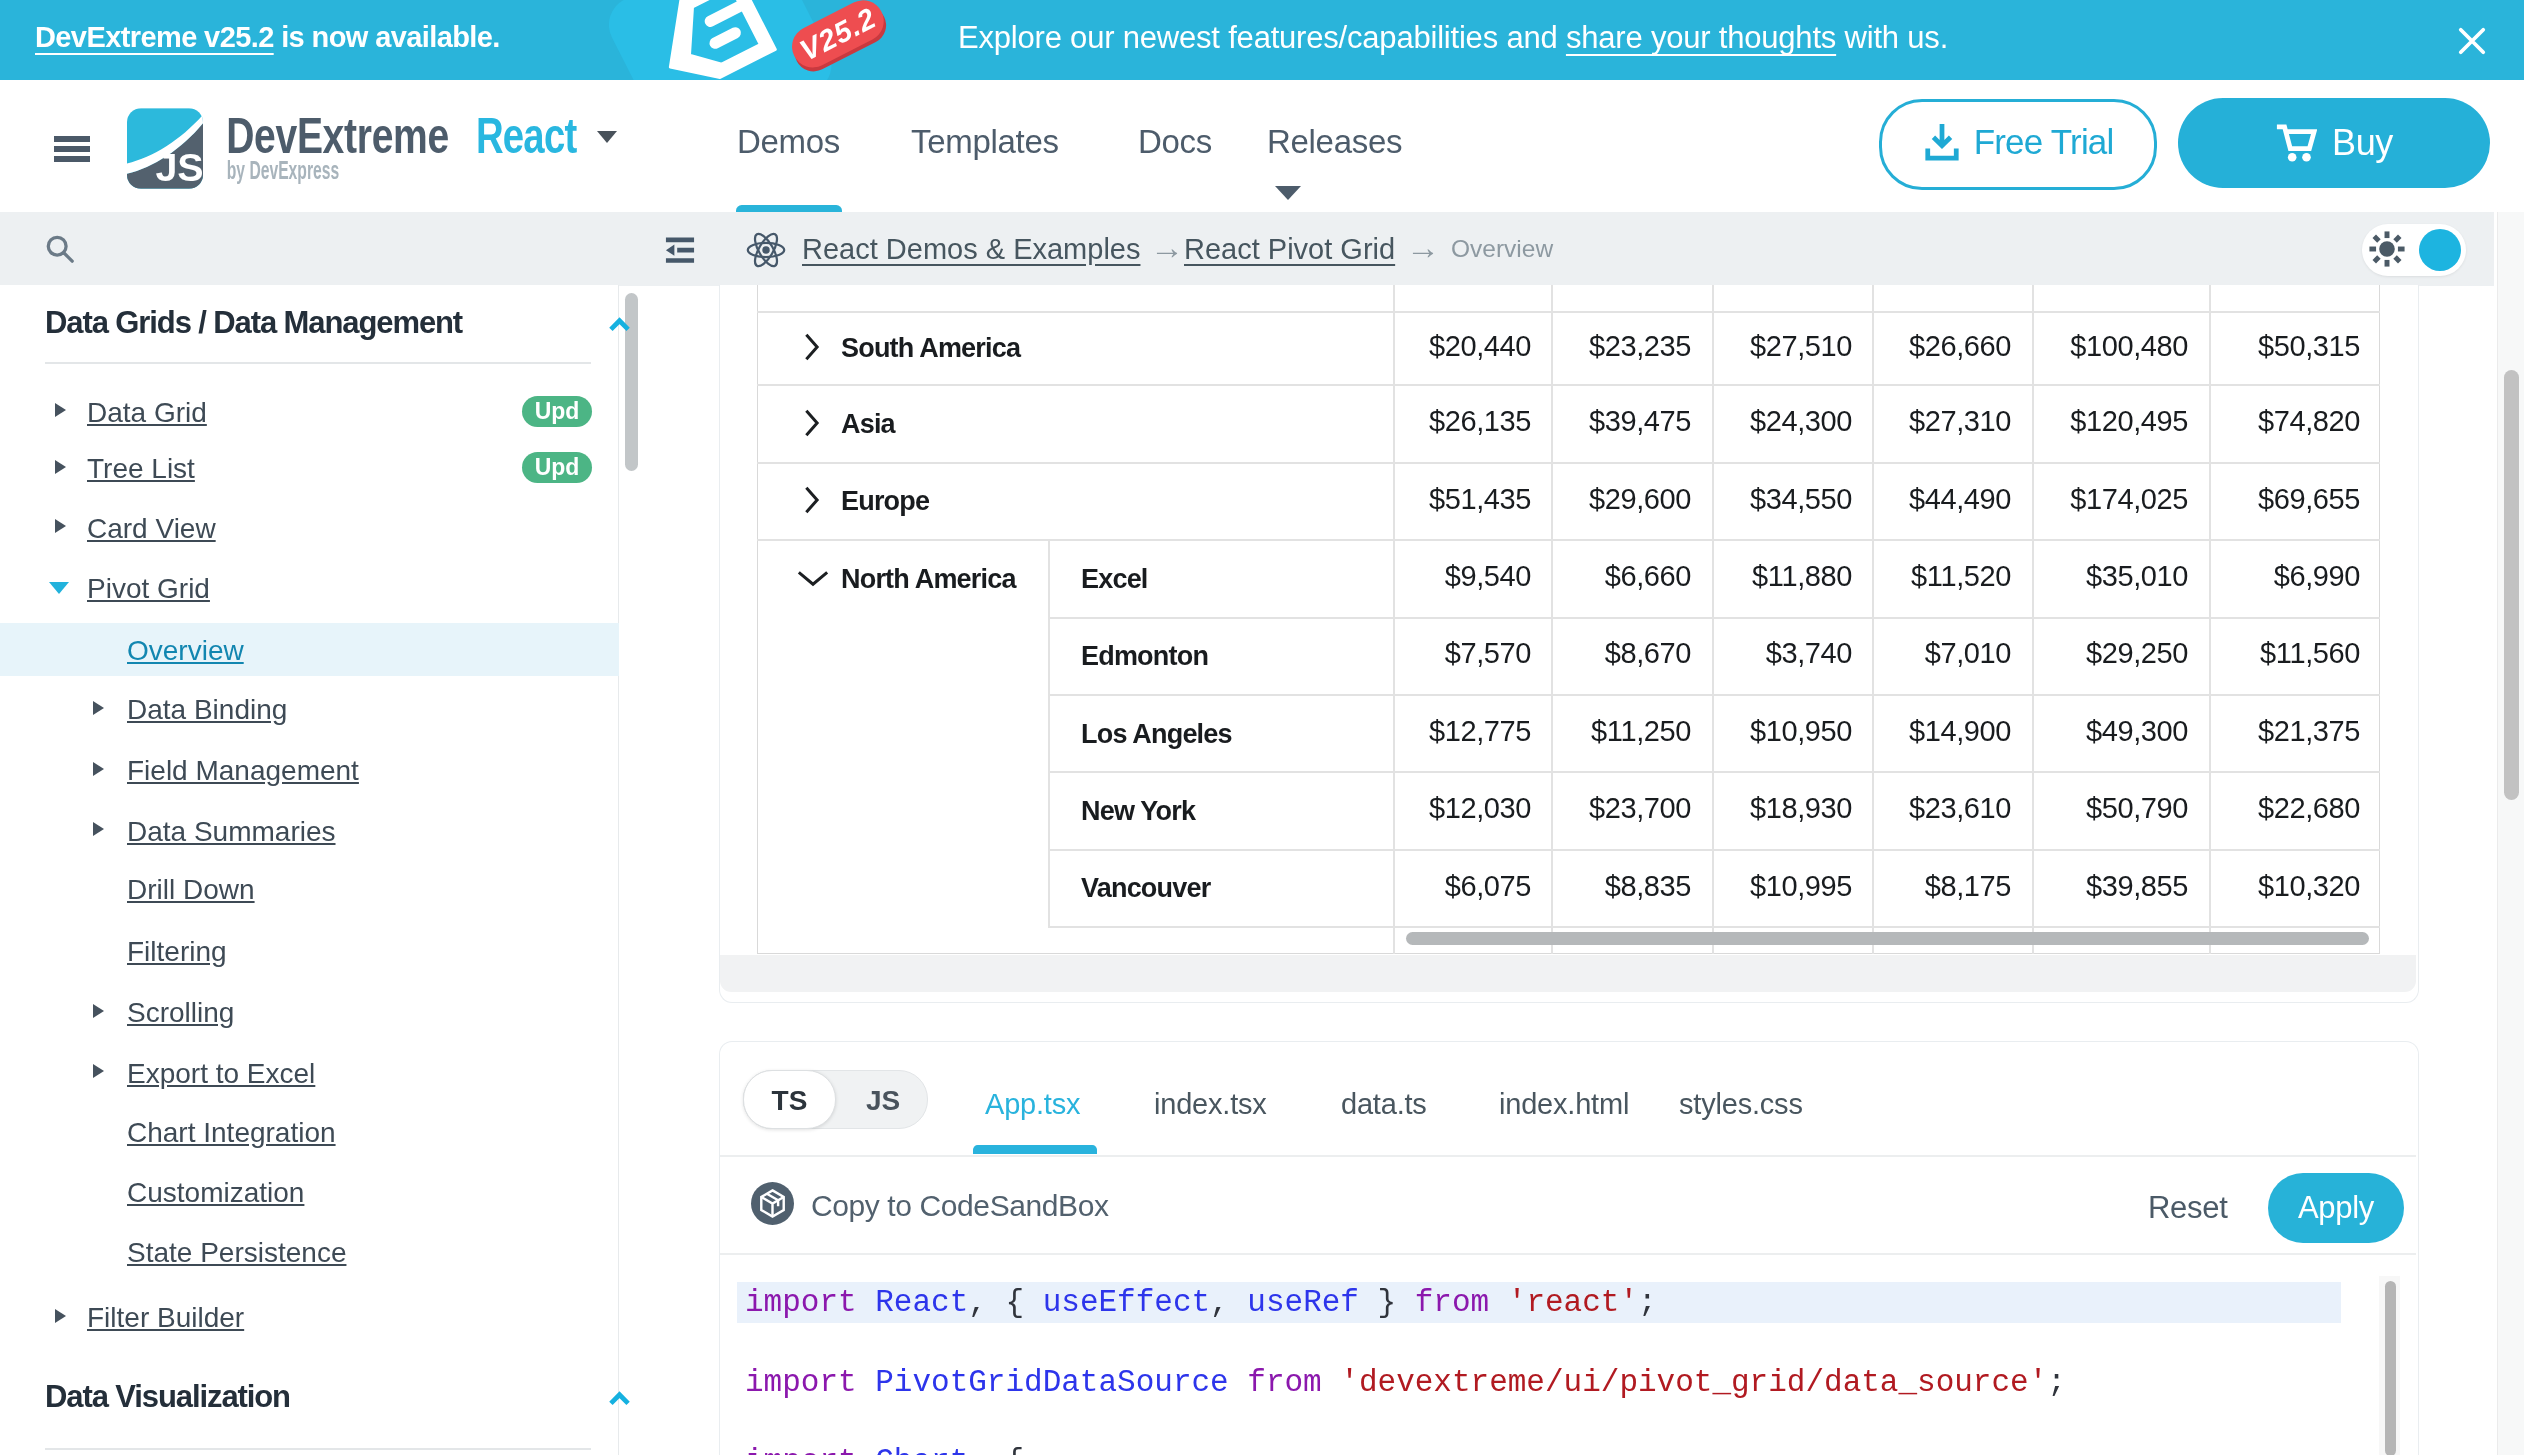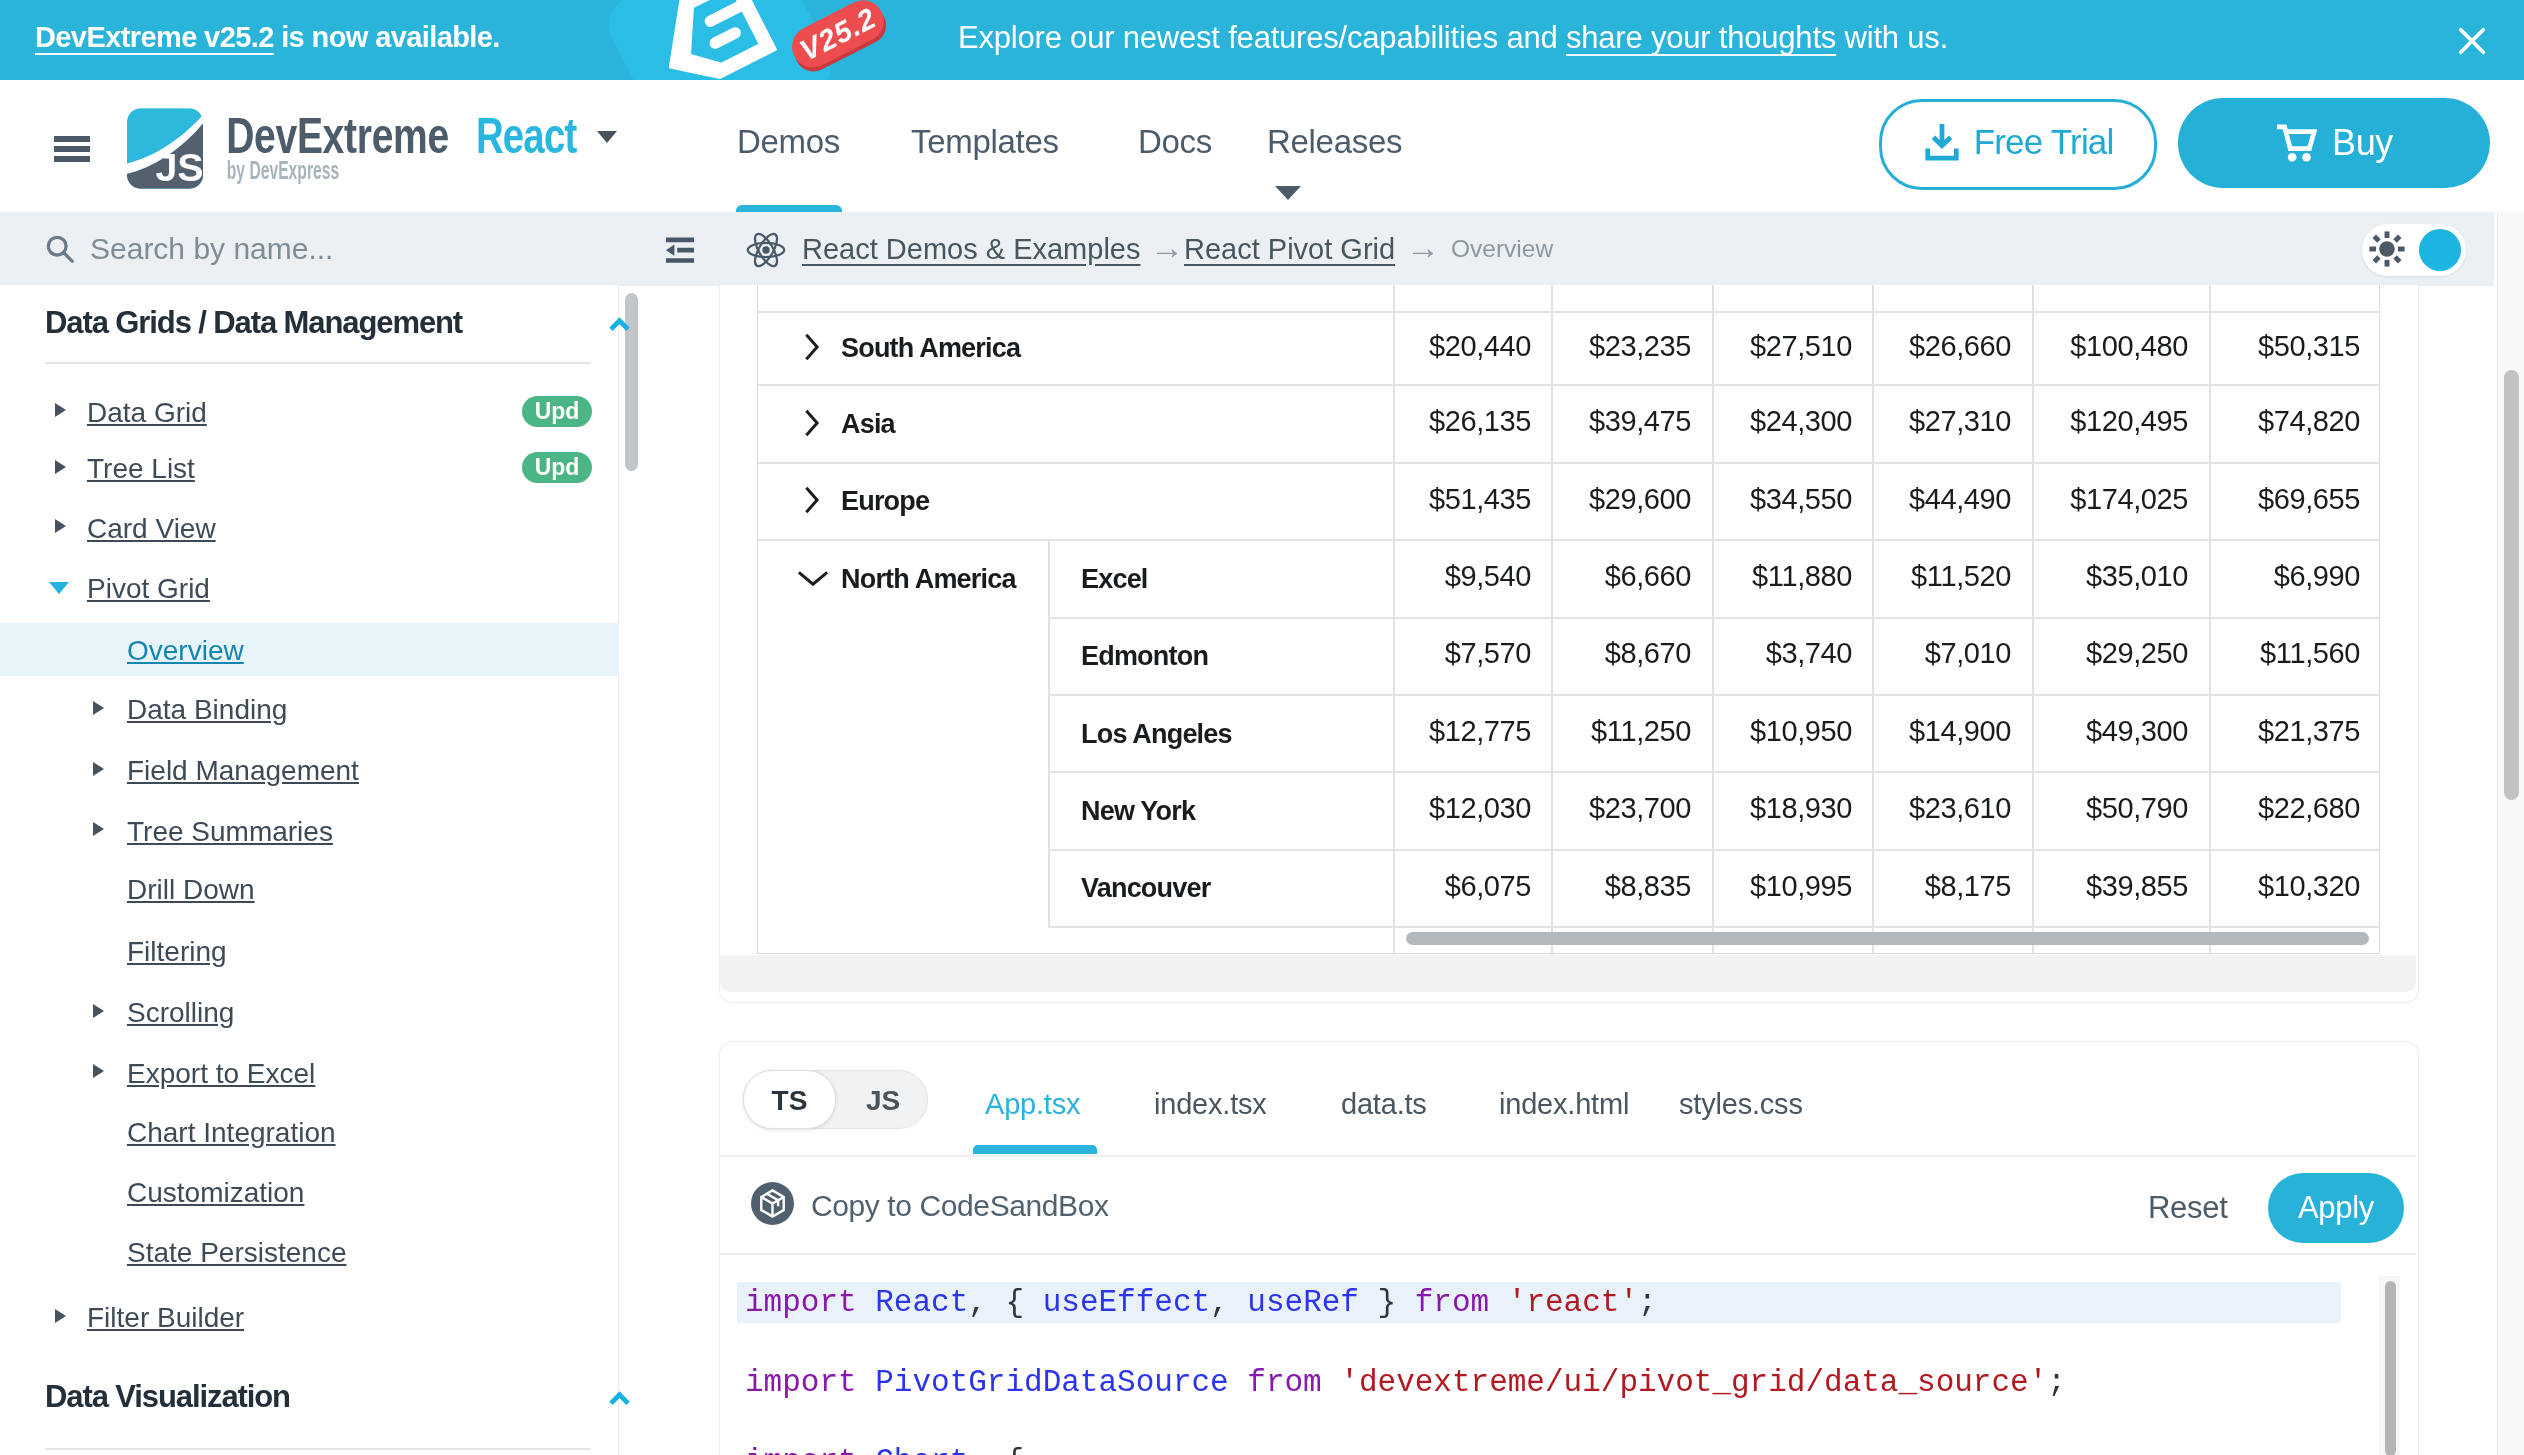--- a/index.html
+++ b/index.html
@@ -140,21 +140,20 @@
         <path d="M2 5 L10 5 L16 28 L36 28 L41 10 L13 10" stroke="#fff" stroke-width="5" fill="none"></path>
         <circle cx="18" cy="37" r="4.5" fill="#fff"></circle>
         <circle cx="33" cy="37" r="4.5" fill="#fff"></circle>
       </svg>Buy</div>
 
 <div class="abs" id="bands"></div>
 <svg class="abs" style="left:45px;top:234px" width="30" height="30" viewBox="0 0 32 32">
       <circle cx="13" cy="13" r="9.5" stroke="#6b7a87" stroke-width="3.5" fill="none"></circle>
       <path d="M20 20 L29 29" stroke="#6b7a87" stroke-width="3.5" stroke-linecap="round"></path>
     </svg>
-<div class="abs" id="searchtxt">Search by name...</div>
 <svg class="abs" style="left:665px;top:237px" width="30" height="26.4" viewBox="0 0 32 28">
       <path d="M1 3 L31 3 M13 14 L31 14 M1 25 L31 25" stroke="#46586a" stroke-width="5"></path>
       <path d="M10 8 L1 14 L10 20 Z" fill="#46586a"></path>
     </svg>
 <svg class="abs" style="left:745px;top:229px" width="42" height="42" viewBox="-22.5 -22 45 44">
   <g stroke="#46586a" stroke-width="2.4" fill="none">
   <ellipse rx="19.5" ry="7.6"></ellipse>
         <ellipse rx="19.5" ry="7.6" transform="rotate(60)"></ellipse>
         <ellipse rx="19.5" ry="7.6" transform="rotate(120)"></ellipse>
       </g>
@@ -200,21 +199,21 @@
 <div class="abs tri" style="left:55px;top:519px"></div>
     <div class="abs sbi" style="left:87px;top:513px">Card View</div>
 <div class="abs trid" style="left:49px;top:582px"></div>
     <div class="abs sbi" style="left:87px;top:573px">Pivot Grid</div>
 <div class="abs sbi" style="left:127px;top:635px;color:#1286b0">Overview</div>
 <div class="abs tri" style="left:93px;top:701px"></div>
     <div class="abs sbi" style="left:127px;top:694px">Data Binding</div>
 <div class="abs tri" style="left:93px;top:762px"></div>
     <div class="abs sbi" style="left:127px;top:755px">Field Management</div>
 <div class="abs tri" style="left:93px;top:822px"></div>
-    <div class="abs sbi" style="left:127px;top:816px">Tree Summaries</div>
+    <div class="abs sbi" style="left:127px;top:816px">Data Summaries</div>
 <div class="abs sbi" style="left:127px;top:874px">Drill Down</div>
 <div class="abs sbi" style="left:127px;top:936px">Filtering</div>
 <div class="abs tri" style="left:93px;top:1004px"></div>
     <div class="abs sbi" style="left:127px;top:997px">Scrolling</div>
 <div class="abs tri" style="left:93px;top:1064px"></div>
     <div class="abs sbi" style="left:127px;top:1058px">Export to Excel</div>
 <div class="abs sbi" style="left:127px;top:1117px">Chart Integration</div>
 <div class="abs sbi" style="left:127px;top:1177px">Customization</div>
 <div class="abs sbi" style="left:127px;top:1237px">State Persistence</div>
 <div class="abs tri" style="left:55px;top:1309px"></div>

